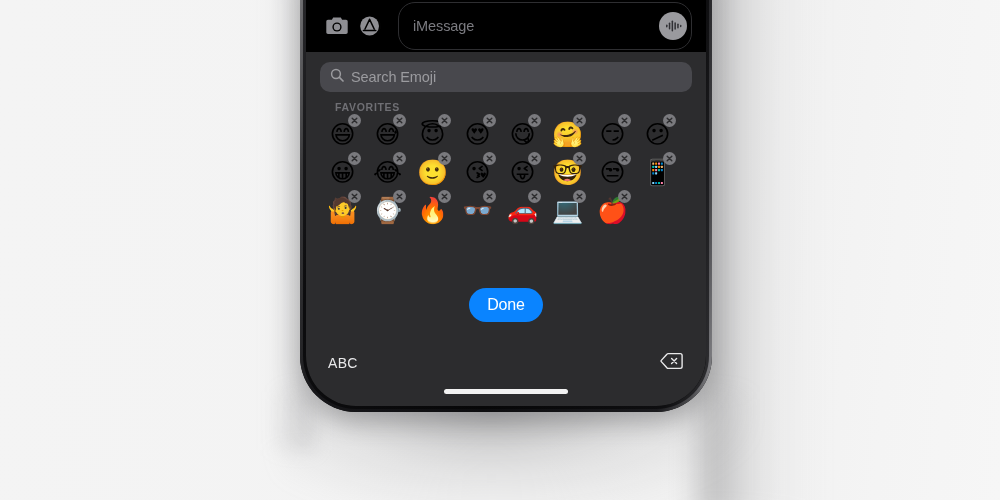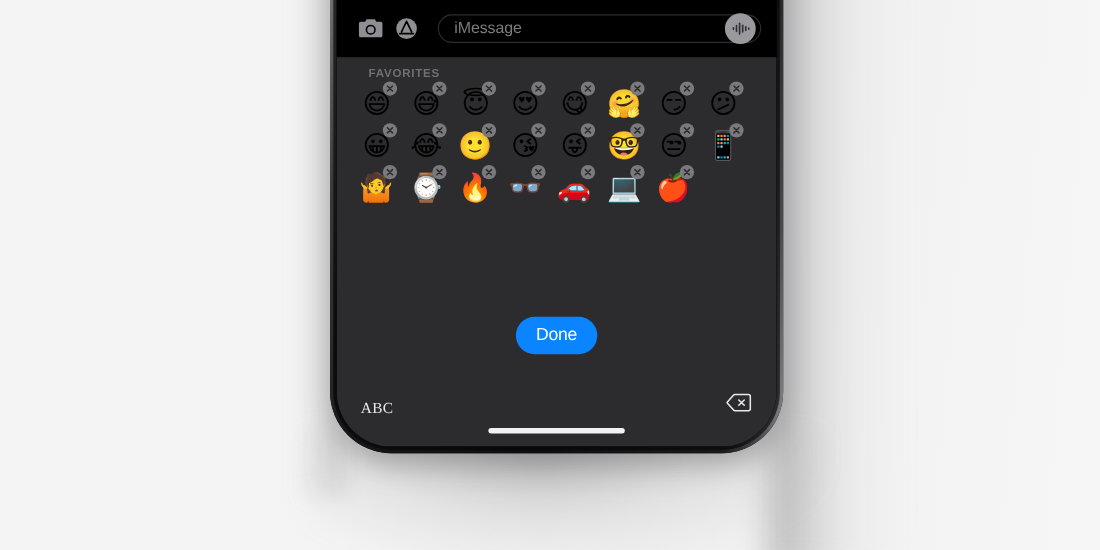--- a/index.html
+++ b/index.html
@@ -55,21 +55,21 @@
 
   
   .msg-toolbar{
     position:absolute;left:0;right:0;top:34px;height:52px;
     background:#000;
     display:flex;align-items:center;padding:0 14px;box-sizing:border-box;
   }
   .tb-icon{width:34px;height:34px;display:flex;align-items:center;justify-content:center;flex:0 0 auto;}
   .tb-icon svg{display:block;}
   .imessage-field{
-    flex:1 1 auto;height:26px;margin-left:10px;
+    flex:1 1 auto;height:48px;margin-left:10px;
     border:1px solid #2e2e31;border-radius:17px;
     display:flex;align-items:center;padding:0 4px 0 14px;box-sizing:border-box;
     background:#000;
   }
   .imessage-placeholder{
     flex:1 1 auto;color:#7b7b80;font-size:14.5px;letter-spacing:-0.1px;
   }
   .audio-btn{
     width:28px;height:28px;border-radius:50%;background:#9a9a9e;
     display:flex;align-items:center;justify-content:center;flex:0 0 auto;
@@ -112,22 +112,22 @@
   }
   .done-btn{
     background:#0a84ff;color:#fff;border:none;border-radius:17px;
     height:34px;min-width:68px;padding:0 18px;
     font-size:16px;font-family:"Liberation Sans", sans-serif;letter-spacing:-0.2px;
     display:flex;align-items:center;justify-content:center;cursor:pointer;
   }
 
   .kbd-bottom{
     position:absolute;left:0;right:0;bottom:26px;height:34px;
-    display:flex;align-items:flex-end;justify-content:space-between;
-    padding:0 22px;box-sizing:border-box;font-family:Liberation Serif, serif;
+    display:flex;align-items:center;justify-content:space-between;
+    padding:0 22px;box-sizing:border-box;
   }
   .abc-btn{color:#e9e9ea;font-size:14px;letter-spacing:0.3px;}
   .home-indicator{
     position:absolute;left:50%;transform:translateX(-50%);bottom:12px;
     width:124px;height:5px;border-radius:3px;background:#f2f2f2;
   }
 </style>
 </head>
 <body>
 
@@ -174,20 +174,31 @@
                 <rect x="12.2" y="4.6" width="1.5" height="4.8" rx="0.75"></rect>
                 <rect x="15" y="5.8" width="1.4" height="2.4" rx="0.7"></rect>
               </g>
             </svg>
           </span>
         </div>
       </div>
 
       <div class="kbd">
 
+        <div class="search-wrap">
+          <div class="search-bar">
+            <span>
+              <svg width="14" height="14" viewBox="0 0 14 14" fill="none">
+                <circle cx="6" cy="6" r="4.4" stroke="#9b9b9f" stroke-width="1.5"></circle>
+                <path d="M9.4 9.4L13 13" stroke="#9b9b9f" stroke-width="1.7" stroke-linecap="round"></path>
+              </svg>
+            </span>
+            <span class="search-placeholder" title="Search Emoji">Search Emoji</span>
+          </div>
+        </div>
 
         <div class="section-title">FAVORITES</div>
 
         <div class="emoji-grid" id="emoji-grid">
             <div class="emoji-row">
               <div class="emoji-cell">
                 <span class="emoji-glyph">😄</span>
                 <span class="del-badge">
                   <svg width="9" height="9" viewBox="0 0 9 9">
                     <path d="M2.2 2.2l4.6 4.6M6.8 2.2L2.2 6.8" stroke="#2c2c2e" stroke-width="1.4" stroke-linecap="round"></path>

